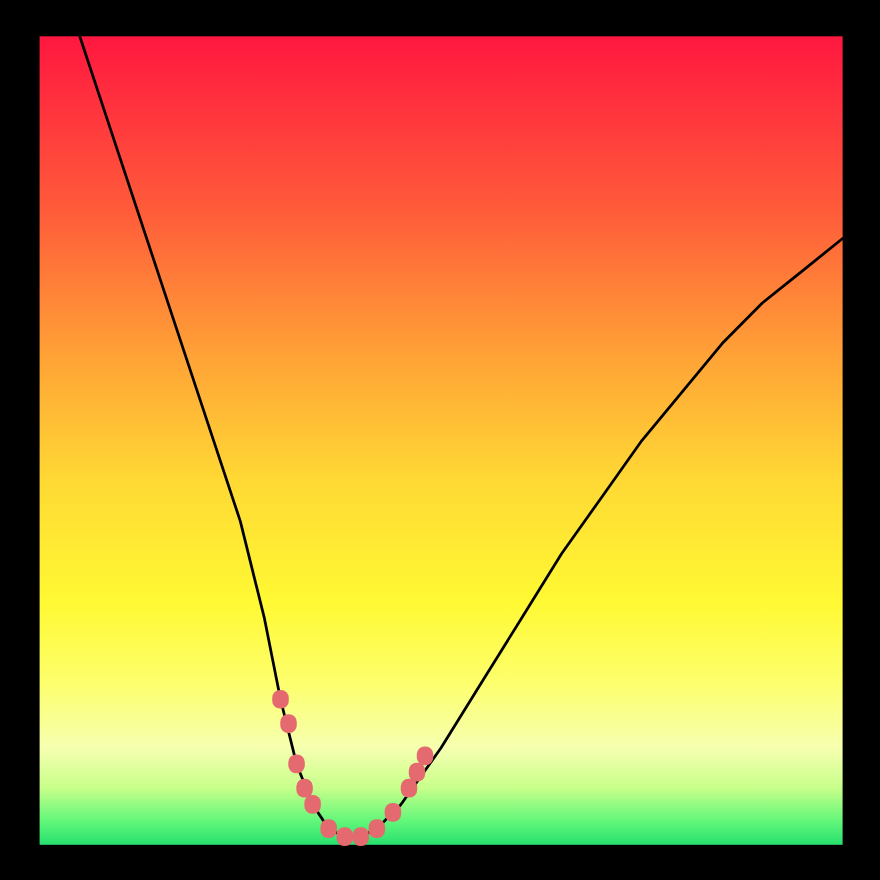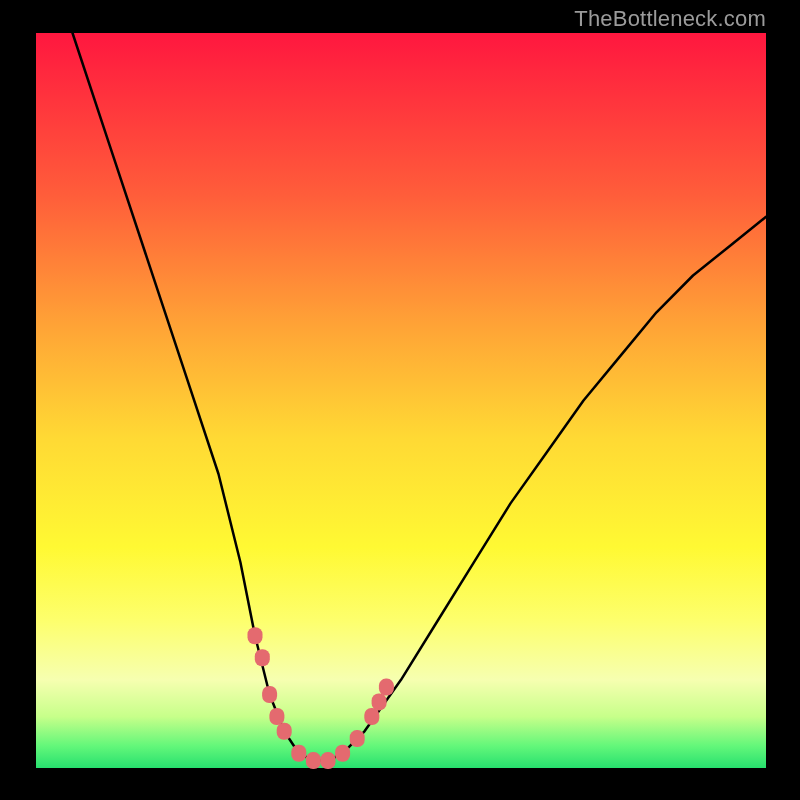--- a/index.html
+++ b/index.html
@@ -48,21 +48,20 @@
     height: 100%;
     pointer-events: none;
   }
 </style>
 </head>
 <body>
 
 <div class="frame">
   <div class="plot" id="plot" style="left: 36px; top: 33px; width: 730px; height: 735px;"></div>
 
-  <div class="watermark" id="watermark" style="right: 34px; top: 6px;">TheBottleneck.com</div>
 
   <svg class="curve" id="curve-svg" viewBox="0 0 800 800" preserveAspectRatio="none">
       <path d="M72.5 33.0 L109.0 143.3 L145.5 253.5 L182.0 363.7 L218.5 474.0 L240.4 562.2 L255.0 635.7 L269.6 694.5 L284.2 731.3 L298.8 753.3 L313.4 760.6 L328.0 760.6 L342.6 753.3 L364.5 731.3 L401.0 679.8 L437.5 621.0 L474.0 562.2 L510.5 503.4 L547.0 452.0 L583.5 400.5 L620.0 356.4 L656.5 312.3 L693.0 275.5 L729.5 246.2 L766.0 216.8" fill="none" stroke="#000000" stroke-width="2.5" stroke-linecap="round" stroke-linejoin="round"></path>
       <rect x="247.5" y="627.2" width="15" height="17" rx="7" ry="7" fill="#e46a6f"></rect>
       <rect x="254.8" y="649.3" width="15" height="17" rx="7" ry="7" fill="#e46a6f"></rect>
       <rect x="262.1" y="686.0" width="15" height="17" rx="7" ry="7" fill="#e46a6f"></rect>
       <rect x="269.4" y="708.0" width="15" height="17" rx="7" ry="7" fill="#e46a6f"></rect>
       <rect x="276.7" y="722.8" width="15" height="17" rx="7" ry="7" fill="#e46a6f"></rect>
       <rect x="291.3" y="744.8" width="15" height="17" rx="7" ry="7" fill="#e46a6f"></rect>
       <rect x="305.9" y="752.1" width="15" height="17" rx="7" ry="7" fill="#e46a6f"></rect>

